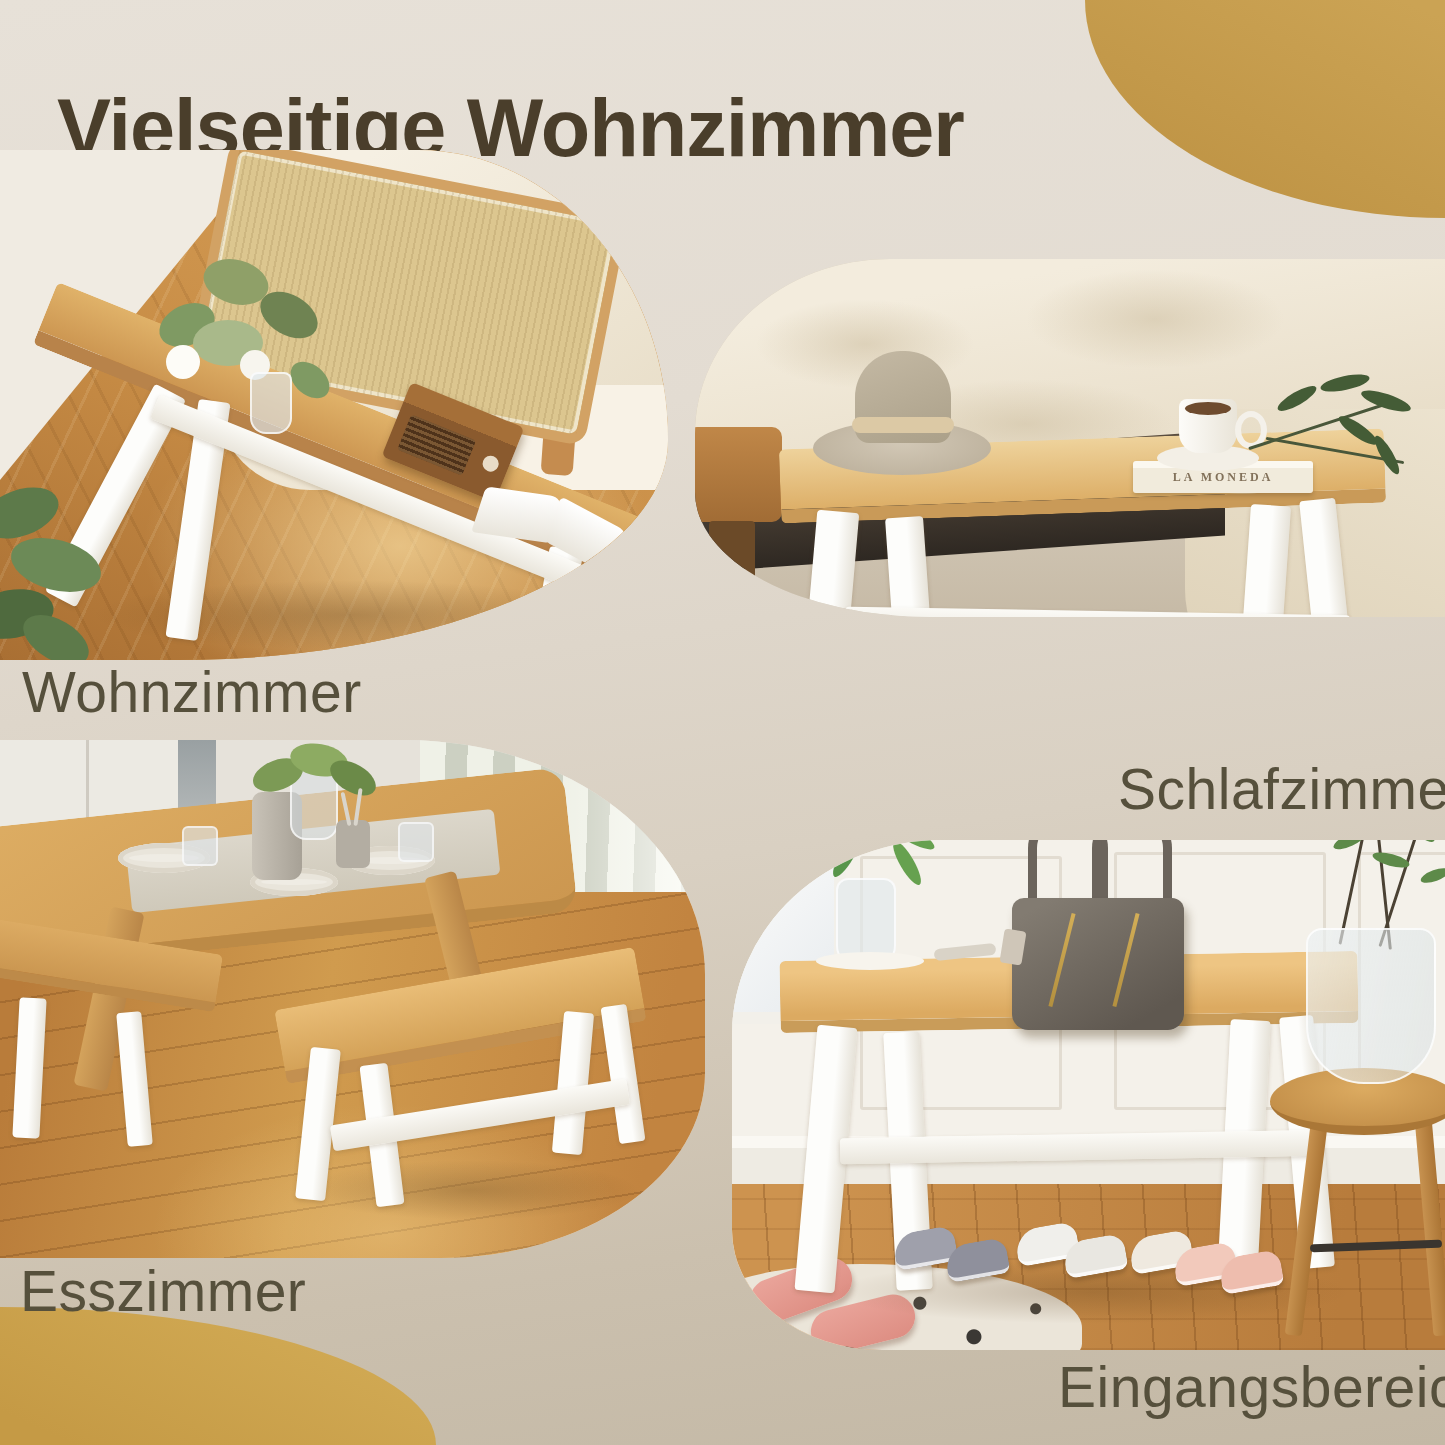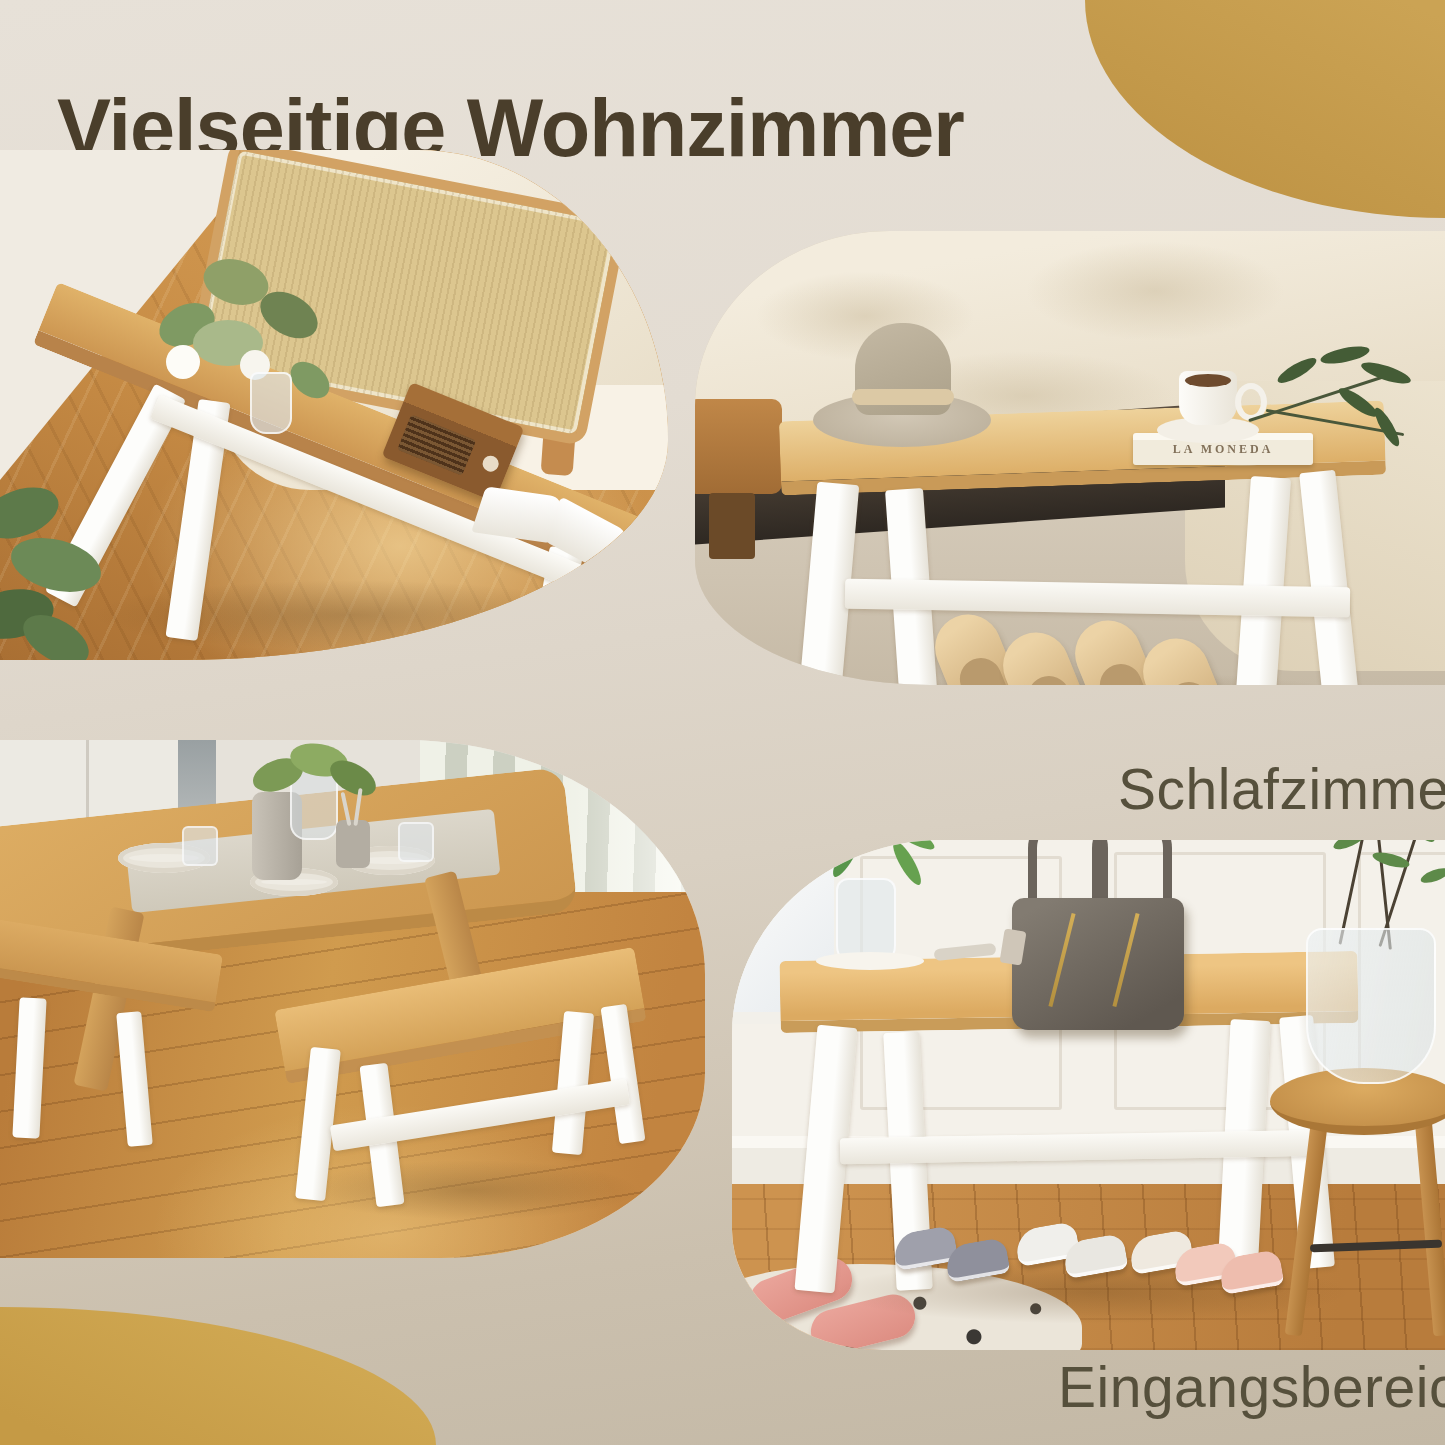--- a/index.html
+++ b/index.html
@@ -24,21 +24,21 @@
   .room-label{position:absolute;font-size:57px;font-weight:500;color:#56503c;letter-spacing:.5px;}
   .lbl-wohnzimmer{left:22px;top:659px;}
   .lbl-schlafzimmer{left:1118px;top:756px;}
   .lbl-esszimmer{left:20px;top:1258px;}
   .lbl-eingang{left:1058px;top:1354px;}
 
   
   .photo{position:absolute;overflow:hidden;}
   .ph-wz{left:0;top:150px;width:668px;height:510px;background:#c8924c;
     border-radius:0 250px 490px 0 / 0 290px 220px 0;}
-  .ph-sz{left:695px;top:231px;width:750px;height:454px;background:#d5cbbb;
+  .ph-sz{left:695px;top:259px;width:750px;height:358px;background:#d5cbbb;
     border-radius:195px 0 0 235px / 175px 0 0 125px;}
   .ph-ez{left:0;top:740px;width:705px;height:518px;background:#e6e2da;
     border-radius:0 300px 265px 0 / 0 235px 185px 0;}
   .ph-eg{left:732px;top:840px;width:713px;height:510px;background:#f3f0ea;
     border-radius:210px 0 0 150px / 195px 0 0 120px;}
 
   
   .leg{position:absolute;background:linear-gradient(90deg,#fdfdfb 55%,#e6e2d8);
     border-radius:4px;box-shadow:0 2px 4px rgba(110,80,45,.25);}
   .stretcher{position:absolute;background:linear-gradient(180deg,#fbfaf6,#e9e5db);
@@ -422,16 +422,18 @@
     <div class="eg-gvase"></div>
     <div class="eg-shoe" style="left:162px;top:390px;background:#9fa0ab;"></div>
     <div class="eg-shoe" style="left:214px;top:402px;background:#8f909c;"></div>
     <div class="eg-shoe" style="left:284px;top:386px;background:#f0efeb;"></div>
     <div class="eg-shoe" style="left:332px;top:398px;background:#e9e7e1;"></div>
     <div class="eg-shoe" style="left:398px;top:394px;background:#efe9df;"></div>
     <div class="eg-shoe" style="left:442px;top:406px;background:#f2c9bb;"></div>
     <div class="eg-shoe" style="left:488px;top:414px;background:#eebdae;"></div>
   </section>
 
+  <div class="room-label lbl-wohnzimmer">Wohnzimmer</div>
   <div class="room-label lbl-schlafzimmer">Schlafzimmer</div>
+  <div class="room-label lbl-esszimmer">Esszimmer</div>
   <div class="room-label lbl-eingang">Eingangsbereich</div>
 
 </div>
 
 </body></html>

